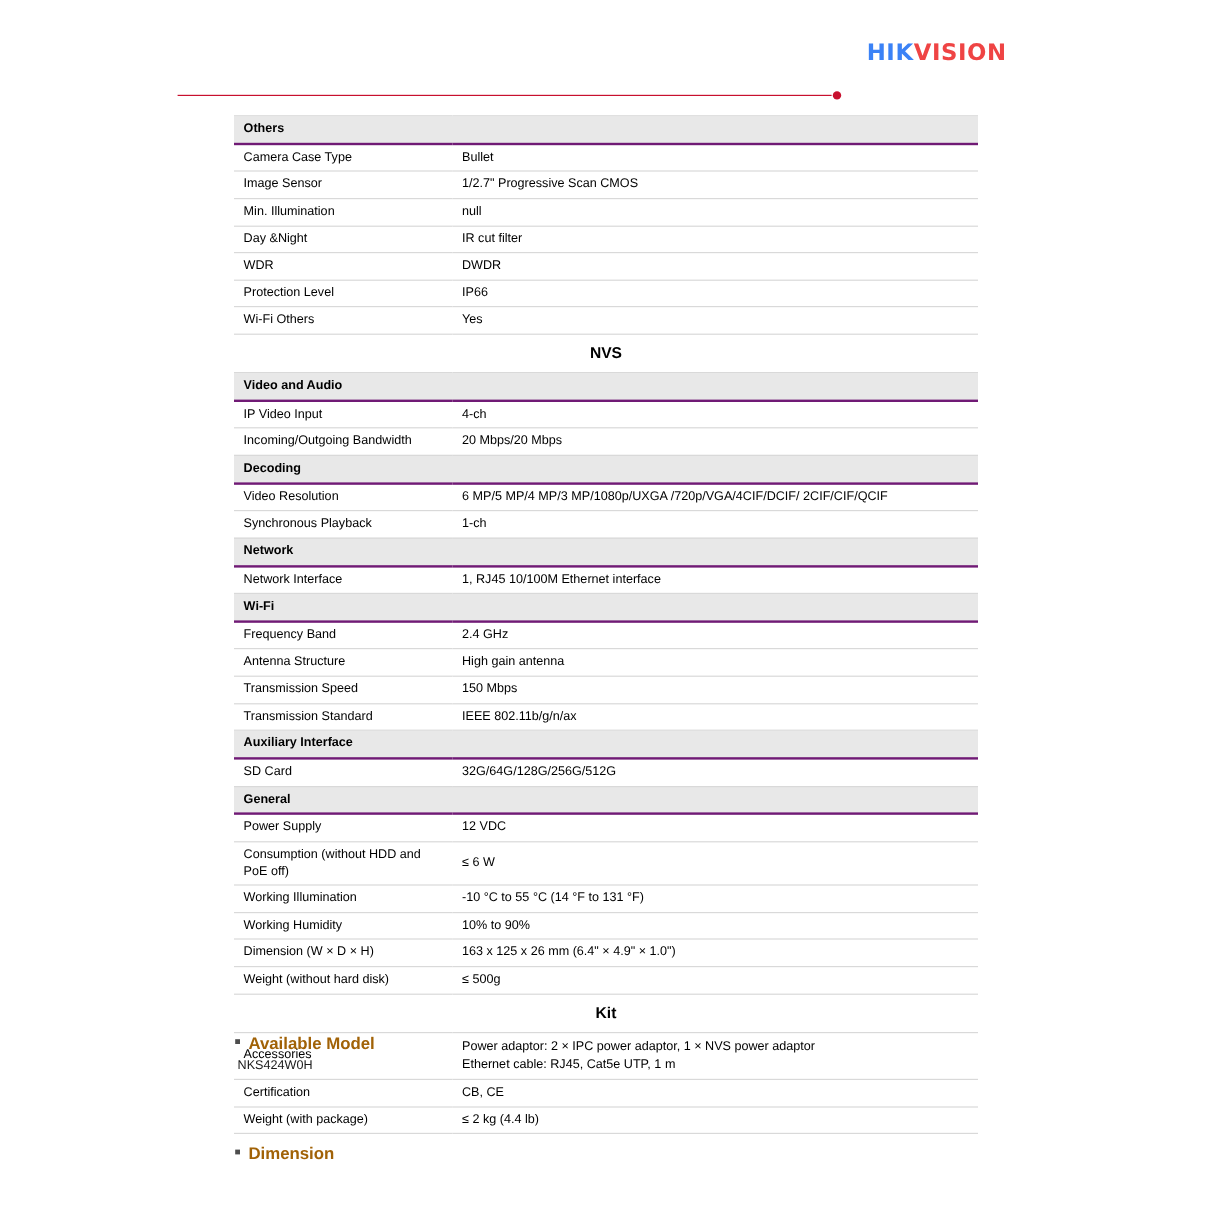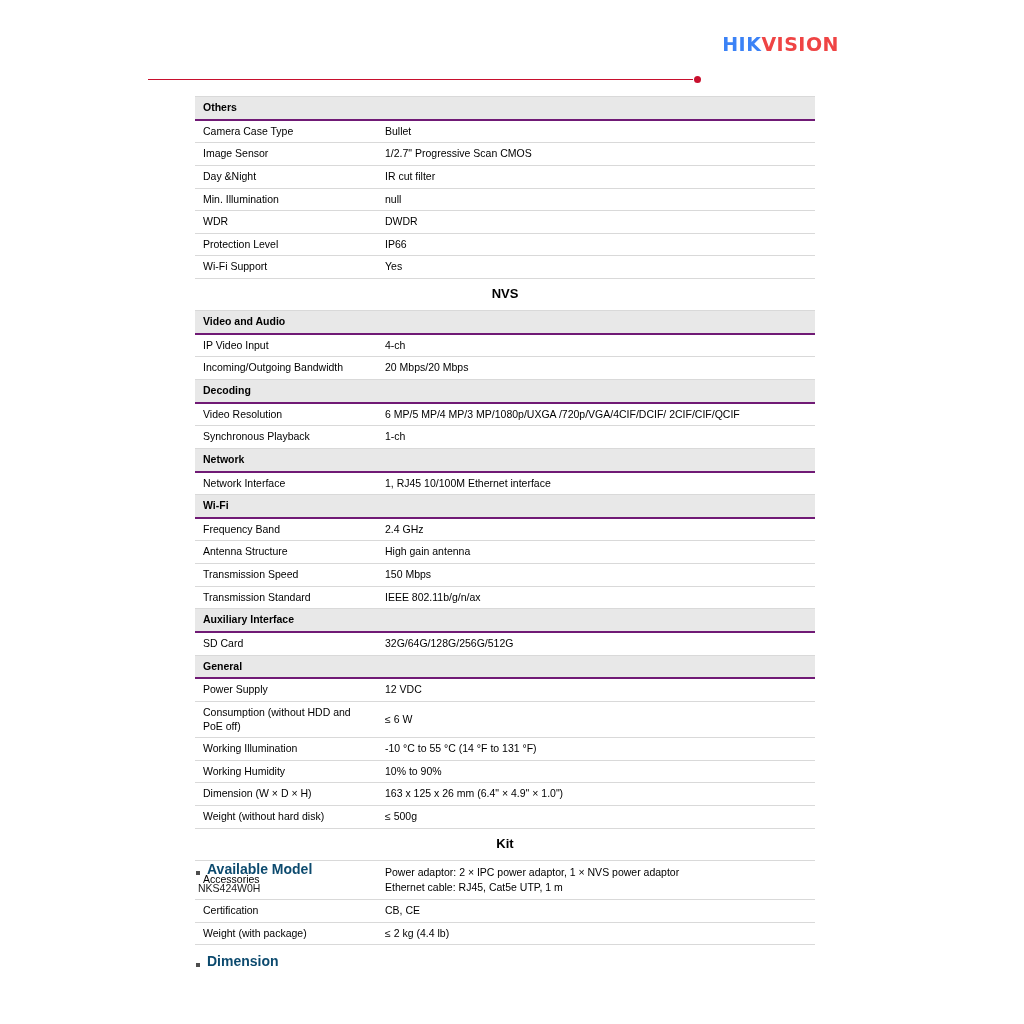--- a/index.html
+++ b/index.html
@@ -99,23 +99,23 @@
   td.multiline { line-height: 1.45; }
 
   
   .section-block {
     position: absolute;
     left: 196px;
   }
   .sec-heading {
     font-size: 14px;
     font-weight: bold;
-    color: #0c4a6e;
+    color: #a16207;
     display: flex;
-    align-items: flex-end;
+    align-items: center;
   }
   .sec-bullet {
     display: inline-block;
     width: 4px;
     height: 4px;
     background: #4d4d4d;
     margin-right: 7px;
     margin-bottom: 2px;
   }
   .sec-text {
@@ -152,37 +152,37 @@
         </tr>
         <tr>
           <td>Camera Case Type</td>
           <td>Bullet</td>
         </tr>
         <tr>
           <td>Image Sensor</td>
           <td>1/2.7" Progressive Scan CMOS</td>
         </tr>
         <tr>
+          <td>Min. Illumination</td>
+          <td>null</td>
+        </tr>
+        <tr>
           <td>Day &amp;Night</td>
           <td>IR cut filter</td>
         </tr>
         <tr>
-          <td>Min. Illumination</td>
-          <td>null</td>
-        </tr>
-        <tr>
           <td>WDR</td>
           <td>DWDR</td>
         </tr>
         <tr>
           <td>Protection Level</td>
           <td>IP66</td>
         </tr>
         <tr>
-          <td>Wi-Fi Support</td>
+          <td>Wi-Fi Others</td>
           <td>Yes</td>
         </tr>
         <tr class="group-title">
           <td colspan="2">NVS</td>
         </tr>
         <tr class="section-head">
           <td colspan="2">Video and Audio</td>
         </tr>
         <tr>
           <td>IP Video Input</td>

